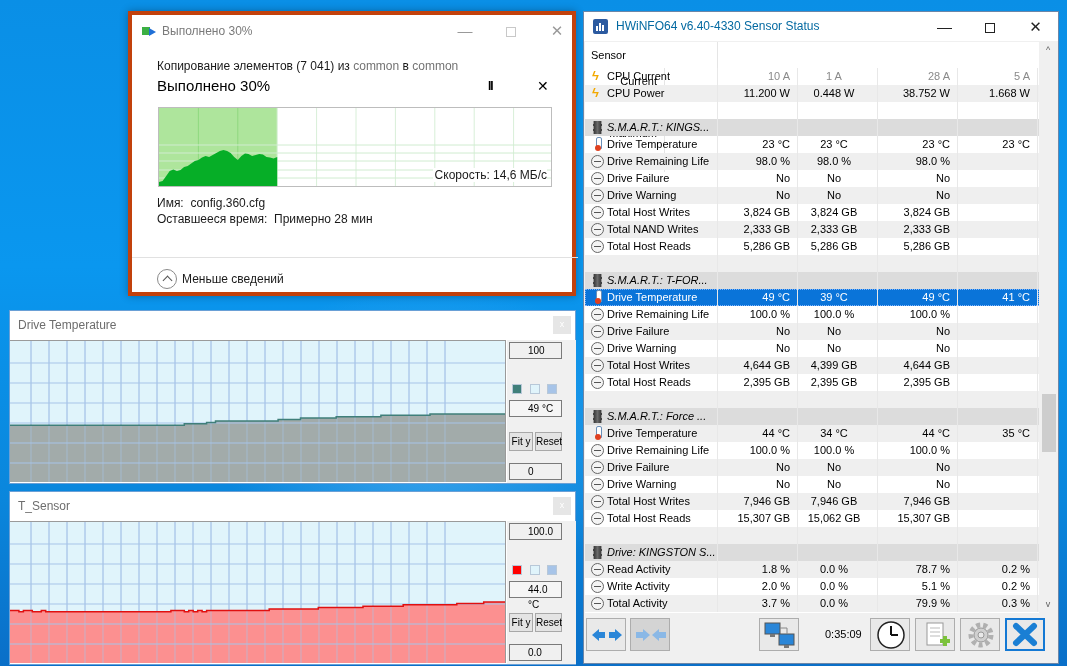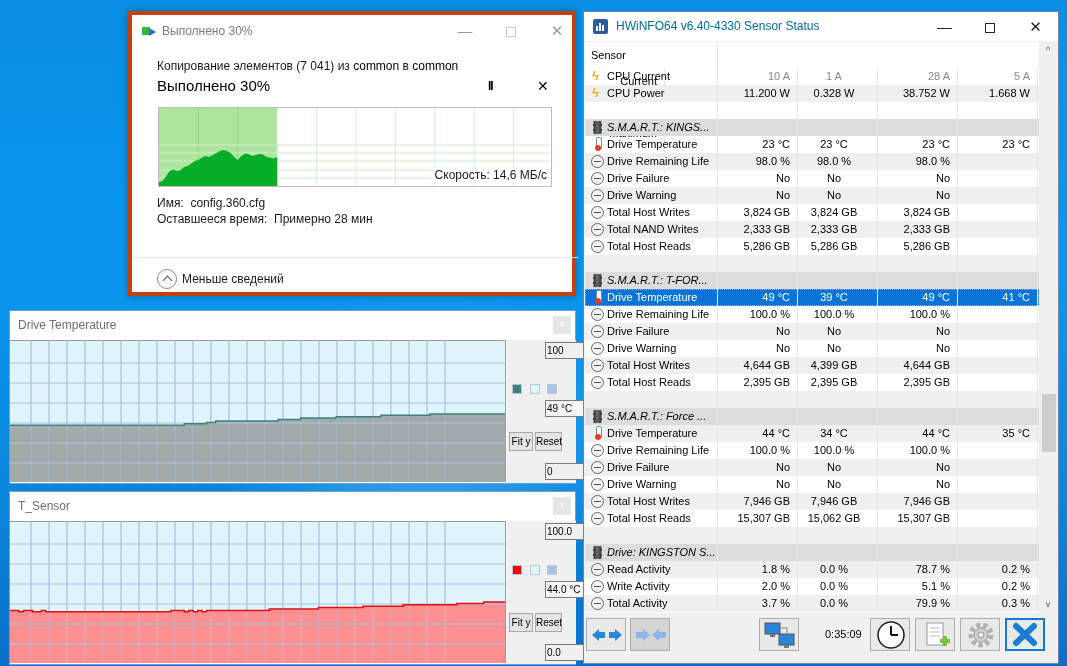--- a/index.html
+++ b/index.html
@@ -27,21 +27,21 @@
   .copy-title-icon .g { position: absolute; left: 0; top: 0; width: 8px; height: 8px; background: #3cb043; }
   .copy-title-icon .a { position: absolute; left: 7px; top: 1px; width: 0; height: 0; border-top: 4px solid transparent; border-bottom: 4px solid transparent; border-left: 7px solid #1f6fd6; }
   .copy-title { position: absolute; left: 30px; top: 9px; font-size: 12px; color: #7a7a7a; }
   .win-ctrl { position: absolute; top: 0; width: 46px; height: 31px; text-align: center; line-height: 31px; color: #999; font-size: 15px; }
   .copy-min { left: 310px; }
   .copy-max { left: 356px; }
   .copy-close { left: 402px; }
   .copy-max .sq { display: inline-block; width: 10px; height: 10px; border: 1px solid #c8c8c8; vertical-align: middle; }
 
   .copy-line1 { position: absolute; left: 25px; top: 44px; font-size: 12px; color: #1a1a1a; }
-  .copy-line1 .lnk { color: #000000; }
+  .copy-line1 .lnk { color: #737373; }
   .copy-progress-title { position: absolute; left: 25px; top: 62px; font-size: 15px; color: #000; }
   .copy-pause { position: absolute; left: 356px; top: 64px; font-weight: bold; font-size: 12px; letter-spacing: -1px; }
   .copy-cancel { position: absolute; left: 405px; top: 63px; font-weight: bold; font-size: 14px; }
 
   .speed-graph {
     position: absolute; left: 26px; top: 92px; width: 394px; height: 80px;
     border: 1px solid #bdbdbd; background: #fff; overflow: hidden;
   }
   .speed-graph svg { position: absolute; left: 0; top: 0; }
   .speed-label { position: absolute; right: 4px; bottom: 4px; font-size: 12px; background: #fff; padding-left: 2px; color: #1a1a1a; margin-left: 13px; }
@@ -58,21 +58,21 @@
     position: absolute; left: 9px; width: 567px; background: #fff;
     border: 1px solid #6aa0d6;
   }
   .graph-win.gw1 { top: 310px; height: 174px; }
   .graph-win.gw2 { top: 491px; height: 174px; }
   .graph-title { position: absolute; left: 8px; top: 7px; font-size: 12px; color: #6d6d6d; }
   .graph-close { position: absolute; right: 4px; top: 5px; width: 18px; height: 18px; background: #e6e6e6; color: #fff; font-size: 9px; text-align: center; line-height: 17px; }
   .graph-plot { position: absolute; left: 0; top: 29px; width: 496px; height: 142px; background: #e0f4fb; border-top: 1px solid #9a9a9a; border-right: 1px solid #9a9a9a; overflow: hidden; }
   .graph-plot svg { position: absolute; left: 0; top: 0; }
   .graph-side { position: absolute; left: 497px; top: 29px; width: 69px; height: 143px; background: #f0f0f0; }
-  .gbox { position: absolute; left: 2px; width: 53px; height: 17px; border: 1px solid #7a7a7a; background: #f0f0f0; font-size: 10px; line-height: 15px; padding-left: 1px; margin-left: 36px; }
+  .gbox { position: absolute; left: 2px; width: 53px; height: 17px; border: 1px solid #7a7a7a; background: #f0f0f0; font-size: 10px; line-height: 15px; padding-left: 18px; }
   .gbox.max { top: 2px; }
   .gbox.cur { top: 60px; background: #f5f5f5; }
   .gbox.min { top: 123px; }
   .swatch { position: absolute; top: 44px; width: 10px; height: 10px; border: 1px solid #b8c8d8; }
   .sw1 { left: 5px; } .sw2 { left: 23px; } .sw3 { left: 40px; }
   .gbtn { position: absolute; top: 92px; height: 19px; border: 1px solid #a8a8a8; background: #e4e4e4; font-size: 10px; line-height: 17px; text-align: center; }
   .gbtn.fit { left: 2px; width: 24px; }
   .gbtn.reset { left: 28px; width: 27px; }
 
   
@@ -364,21 +364,21 @@
         <div class="hw-row dim">
           <div class="c0"><span class="ico ico-bolt">ϟ</span><span>CPU Current</span></div>
           <div class="c1">10 A</div>
           <div class="c2">1 A</div>
           <div class="c3">28 A</div>
           <div class="c4">5 A</div>
         </div>
         <div class="hw-row alt">
           <div class="c0"><span class="ico ico-bolt">ϟ</span><span>CPU Power</span></div>
           <div class="c1">11.200 W</div>
-          <div class="c2">0.328 W</div>
+          <div class="c2">0.448 W</div>
           <div class="c3">38.752 W</div>
           <div class="c4">1.668 W</div>
         </div>
         <div class="hw-row blank">
           <div class="c0"></div>
           <div class="c1"></div>
           <div class="c2"></div>
           <div class="c3"></div>
           <div class="c4"></div>
         </div>

